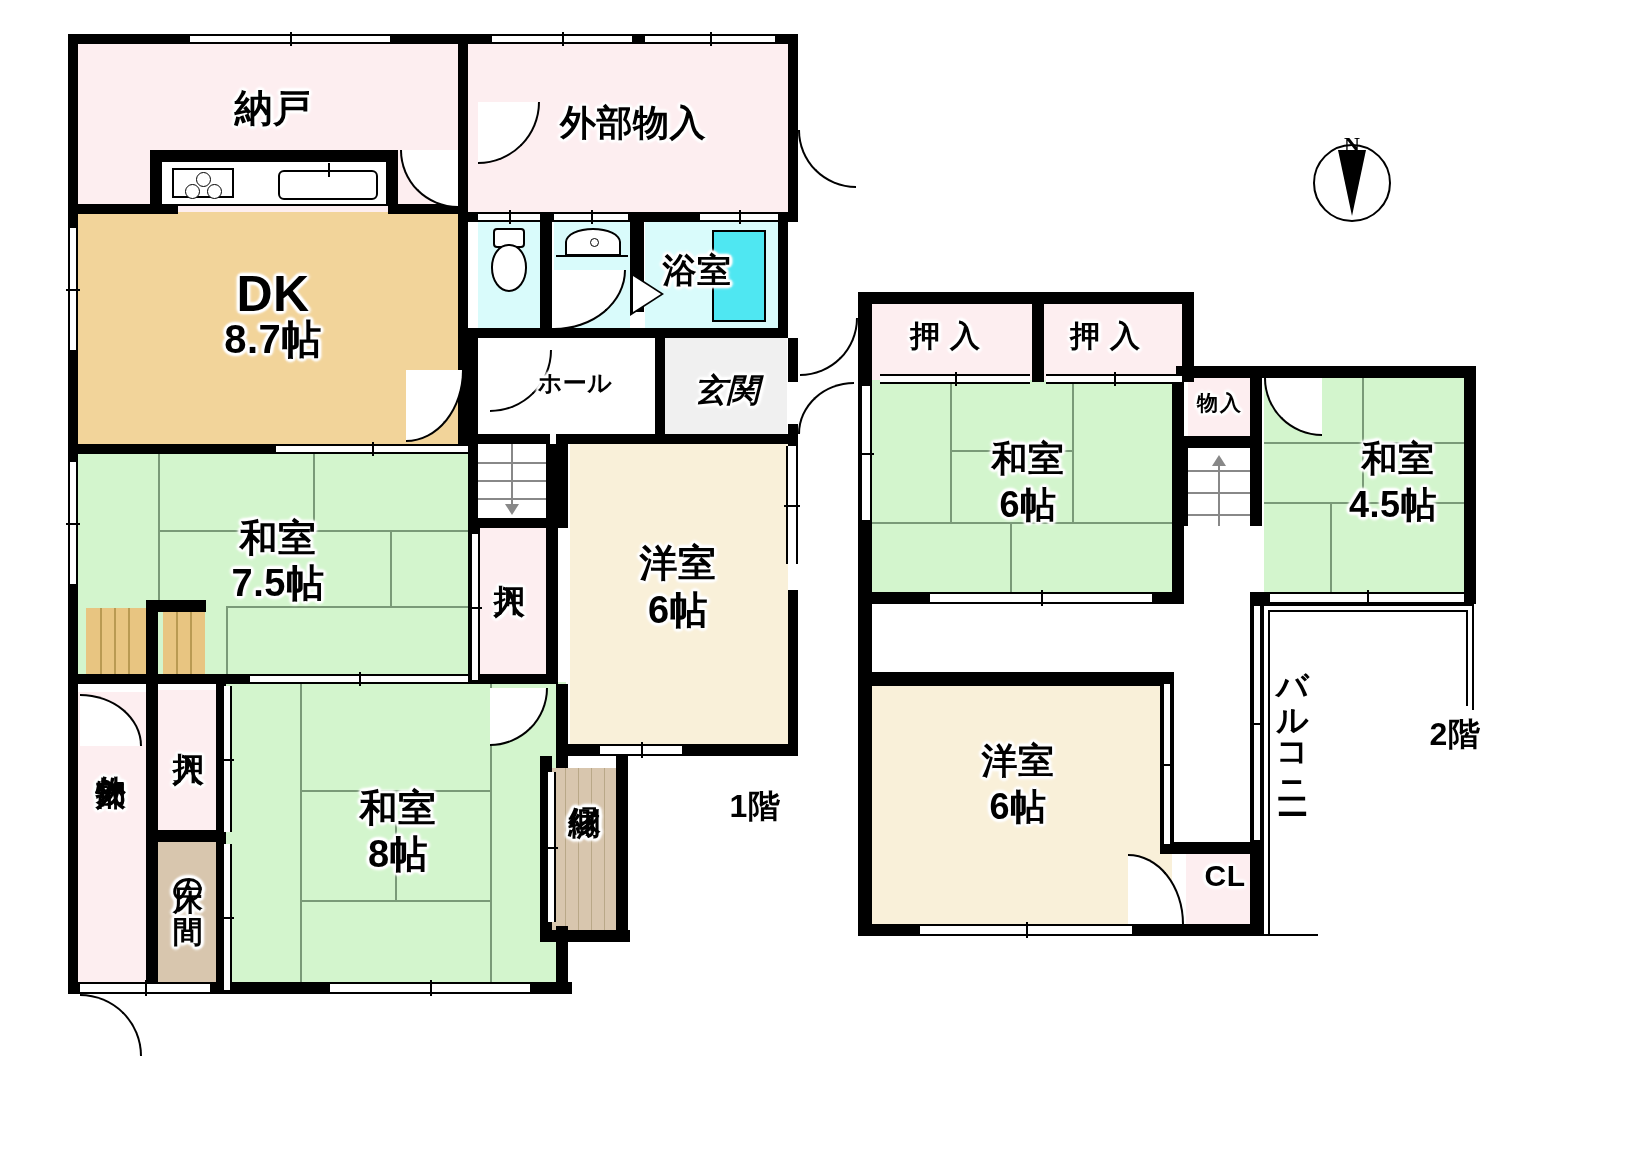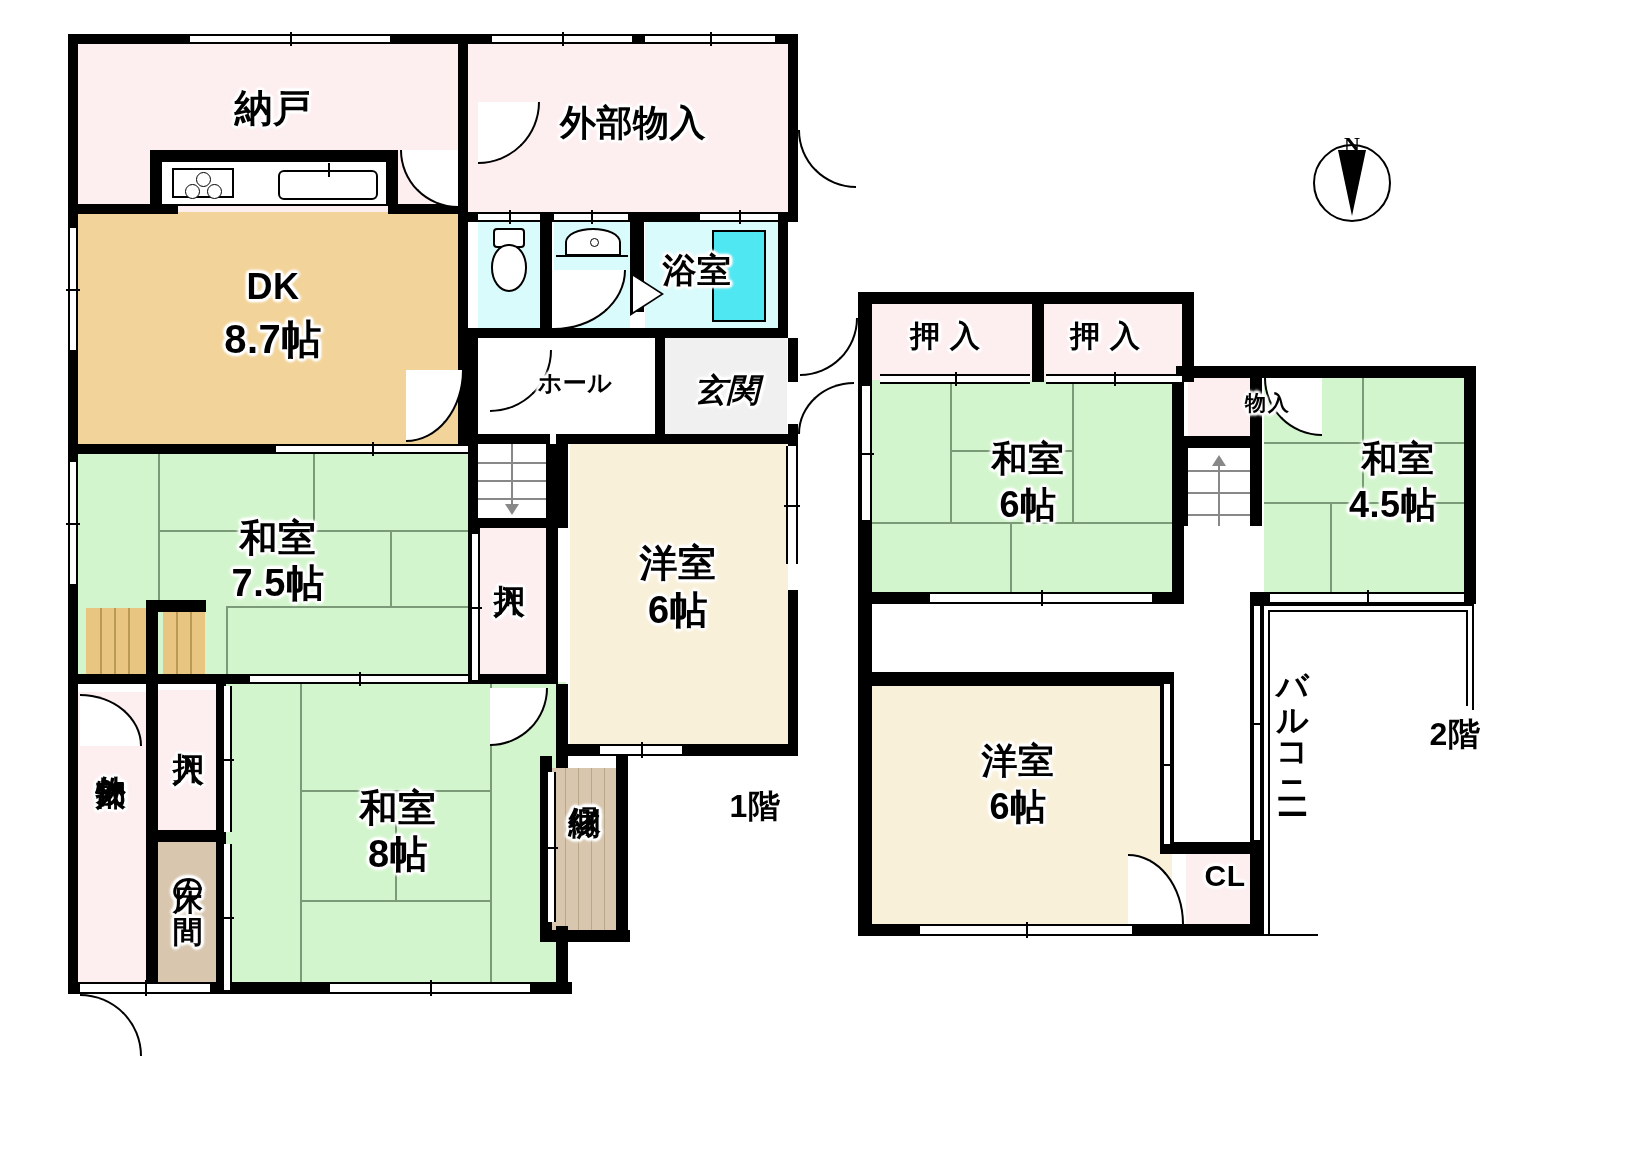--- a/index.html
+++ b/index.html
@@ -273,21 +273,21 @@
     <div class="toilet-tank" style="left:493px;top:228px;width:32px;height:20px;"></div>
     <div class="toilet-bowl" style="left:491px;top:244px;width:36px;height:48px;"></div>
 
     <div class="lav" style="left:565px;top:228px;width:56px;height:28px;"></div>
     <div class="lavtap" style="left:590px;top:238px;width:7px;height:7px;"></div>
     <div style="position:absolute;left:556px;top:255px;width:72px;height:2px;background:#000;"></div>
 
     <div class="tub" style="left:712px;top:230px;width:54px;height:92px;"></div>
 
     <div class="lbl" style="left:188px;top:88px;width:170px;font-size:38px;">納戸</div>
-    <div class="lbl" style="left:183px;top:268px;width:180px;font-size:36px;">DK</div>
+    <div class="lbl" style="left:183px;top:268px;width:180px;font-size:50px;">DK</div>
     <div class="lbl" style="left:173px;top:318px;width:200px;font-size:40px;">8.7帖</div>
     <div class="lbl" style="left:528px;top:104px;width:210px;font-size:36px;">外部物入</div>
     <div class="lbl" style="left:642px;top:252px;width:110px;font-size:34px;">浴室</div>
     <div class="lbl" style="left:520px;top:370px;width:110px;font-size:24px;">ホール</div>
     <div class="lbl" style="left:672px;top:374px;width:110px;font-size:32px;font-style:italic;">玄関</div>
     <div class="lbl" style="left:208px;top:518px;width:140px;font-size:38px;">和室</div>
     <div class="lbl" style="left:183px;top:563px;width:190px;font-size:38px;">7.5帖</div>
     <div class="lbl vert" style="left:492px;top:560px;font-size:31px;">押入</div>
     <div class="lbl" style="left:608px;top:543px;width:140px;font-size:38px;">洋室</div>
     <div class="lbl" style="left:613px;top:590px;width:130px;font-size:38px;">6帖</div>
@@ -373,21 +373,21 @@
     <div style="position:absolute;left:1250px;top:448px;width:0;height:78px;border-left:2px dashed #000;"></div>
 
     <div class="swing sw-br" style="left:800px;top:318px;width:58px;height:58px;"></div>
     <div class="swing sw-bl" style="left:1264px;top:378px;width:58px;height:58px;"></div>
     <div class="swing sw-tr" style="left:1128px;top:854px;width:56px;height:70px;"></div>
 
     <div class="lbl" style="left:895px;top:320px;width:110px;font-size:30px;letter-spacing:10px;">押入</div>
     <div class="lbl" style="left:1055px;top:320px;width:110px;font-size:30px;letter-spacing:10px;">押入</div>
     <div class="lbl" style="left:958px;top:440px;width:140px;font-size:36px;">和室</div>
     <div class="lbl" style="left:963px;top:486px;width:130px;font-size:36px;">6帖</div>
-    <div class="lbl" style="left:1184px;top:392px;width:72px;font-size:21px;letter-spacing:2px;padding-left:48px;">物入</div>
+    <div class="lbl" style="left:1184px;top:392px;width:72px;font-size:21px;letter-spacing:2px;">物入</div>
     <div class="lbl" style="left:1328px;top:440px;width:140px;font-size:36px;">和室</div>
     <div class="lbl" style="left:1308px;top:486px;width:170px;font-size:36px;">4.5帖</div>
     <div class="lbl" style="left:948px;top:742px;width:140px;font-size:36px;">洋室</div>
     <div class="lbl" style="left:953px;top:788px;width:130px;font-size:36px;">6帖</div>
     <div class="lbl" style="left:1188px;top:860px;width:74px;font-size:30px;">CL</div>
     <div class="lbl vert" style="left:1275px;top:650px;font-size:32px;">バルコニー</div>
     <div class="lbl plain" style="left:1400px;top:718px;width:110px;font-size:32px;">2階</div>
   </div>
 
   <div id="compass" style="left:1313px;top:144px;width:78px;height:78px;">

